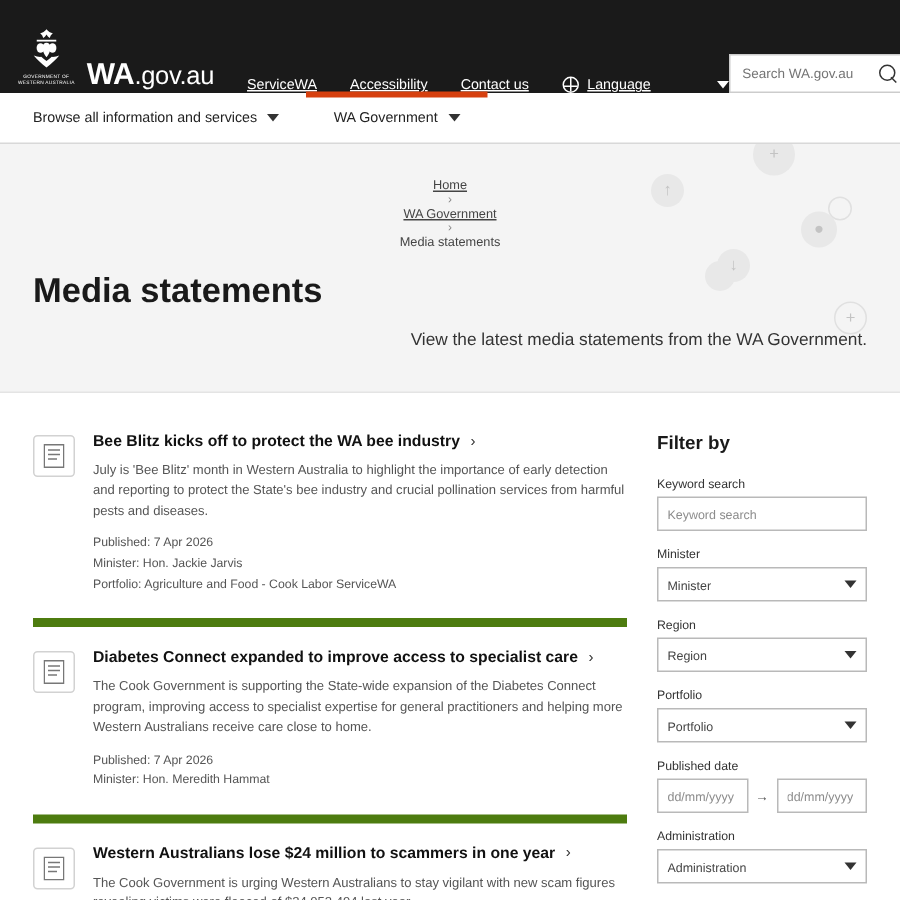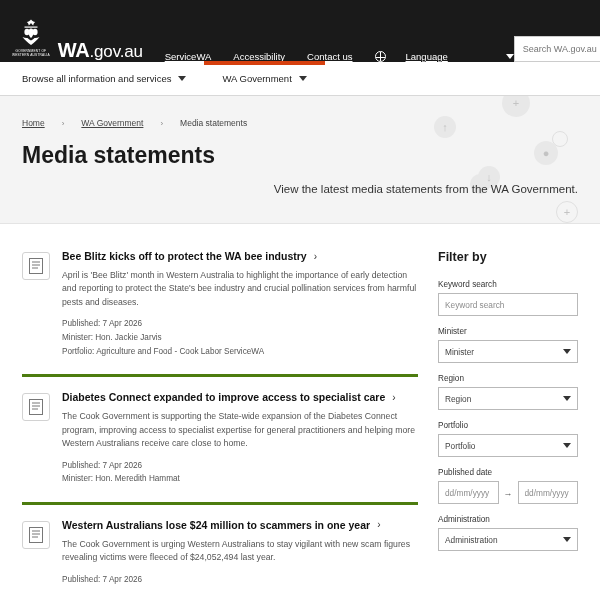--- a/index.html
+++ b/index.html
@@ -52,21 +52,21 @@
     flex: 1;
   }
   .topnav a {
     color: #ffffff;
     font-size: 9.5px;
     white-space: nowrap;
   }
   .lang {
     display: flex;
     align-items: center;
-    gap: 20px;
+    gap: 6px;
     color: #ffffff;
     font-size: 9.5px;
   }
   .globe {
     width: 11px; height: 11px;
     border: 1px solid #ffffff;
     border-radius: 50%;
     position: relative;
   }
   .globe::before {
@@ -176,25 +176,26 @@
     display: flex;
     align-items: center;
     justify-content: center;
     color: #c3c3c3;
     font-size: 11px;
   }
   .bubble.ring { background: transparent; border: 1px solid #e0e0e0; }
   .breadcrumb {
     display: flex;
     align-items: center;
-    gap: 17px;
+    gap: 0;
     font-size: 8.5px;
     color: #444444;
     position: relative;
     z-index: 2;
+    flex-direction: column;
   }
   .breadcrumb a { color: #444444; text-decoration: underline; }
   .breadcrumb .sep { color: #888888; font-size: 8px; }
   .breadcrumb .current { text-decoration: none; color: #444444; }
   h1.page-title {
     font-size: 23px;
     font-weight: bold;
     margin: 14px 0 14px 0;
     color: #1a1a1a;
     position: relative;
@@ -212,21 +213,21 @@
     display: flex;
     padding: 26px 22px 0 22px;
     gap: 20px;
   }
   .listing { flex: 1; min-width: 0; }
   .item {
     display: flex;
     gap: 12px;
     padding-bottom: 16px;
     margin-bottom: 14px;
-    border-bottom: 3px solid #4d7c0f;
+    border-bottom: 6px solid #4d7c0f;
   }
   .item:last-child { border-bottom: none; }
   .doc-icon {
     flex: none;
     width: 28px; height: 28px;
     border: 1px solid #d2d2d2;
     border-radius: 3px;
     display: flex;
     align-items: center;
     justify-content: center;
@@ -414,21 +415,21 @@
           <line x1="3" y1="4" x2="11" y2="4" stroke="#777" stroke-width="1"></line>
           <line x1="3" y1="7" x2="11" y2="7" stroke="#777" stroke-width="1"></line>
           <line x1="3" y1="10" x2="9" y2="10" stroke="#777" stroke-width="1"></line>
         </svg>
       </div>
       <div class="item-body">
         <div class="item-title">
           <span>Bee Blitz kicks off to protect the WA bee industry</span>
           <span class="chev">›</span>
         </div>
-        <div class="item-desc">April is 'Bee Blitz' month in Western Australia to highlight the importance of early detection and reporting to protect the State's bee industry and crucial pollination services from harmful pests and diseases.</div>
+        <div class="item-desc">July is 'Bee Blitz' month in Western Australia to highlight the importance of early detection and reporting to protect the State's bee industry and crucial pollination services from harmful pests and diseases.</div>
         <div class="meta">
           <div>Published: 7 Apr 2026</div>
           <div>Minister: Hon. Jackie Jarvis</div>
           <div>Portfolio: Agriculture and Food - Cook Labor ServiceWA</div>
         </div>
       </div>
     </div>
 
     <div class="item">
       <div class="doc-icon">

